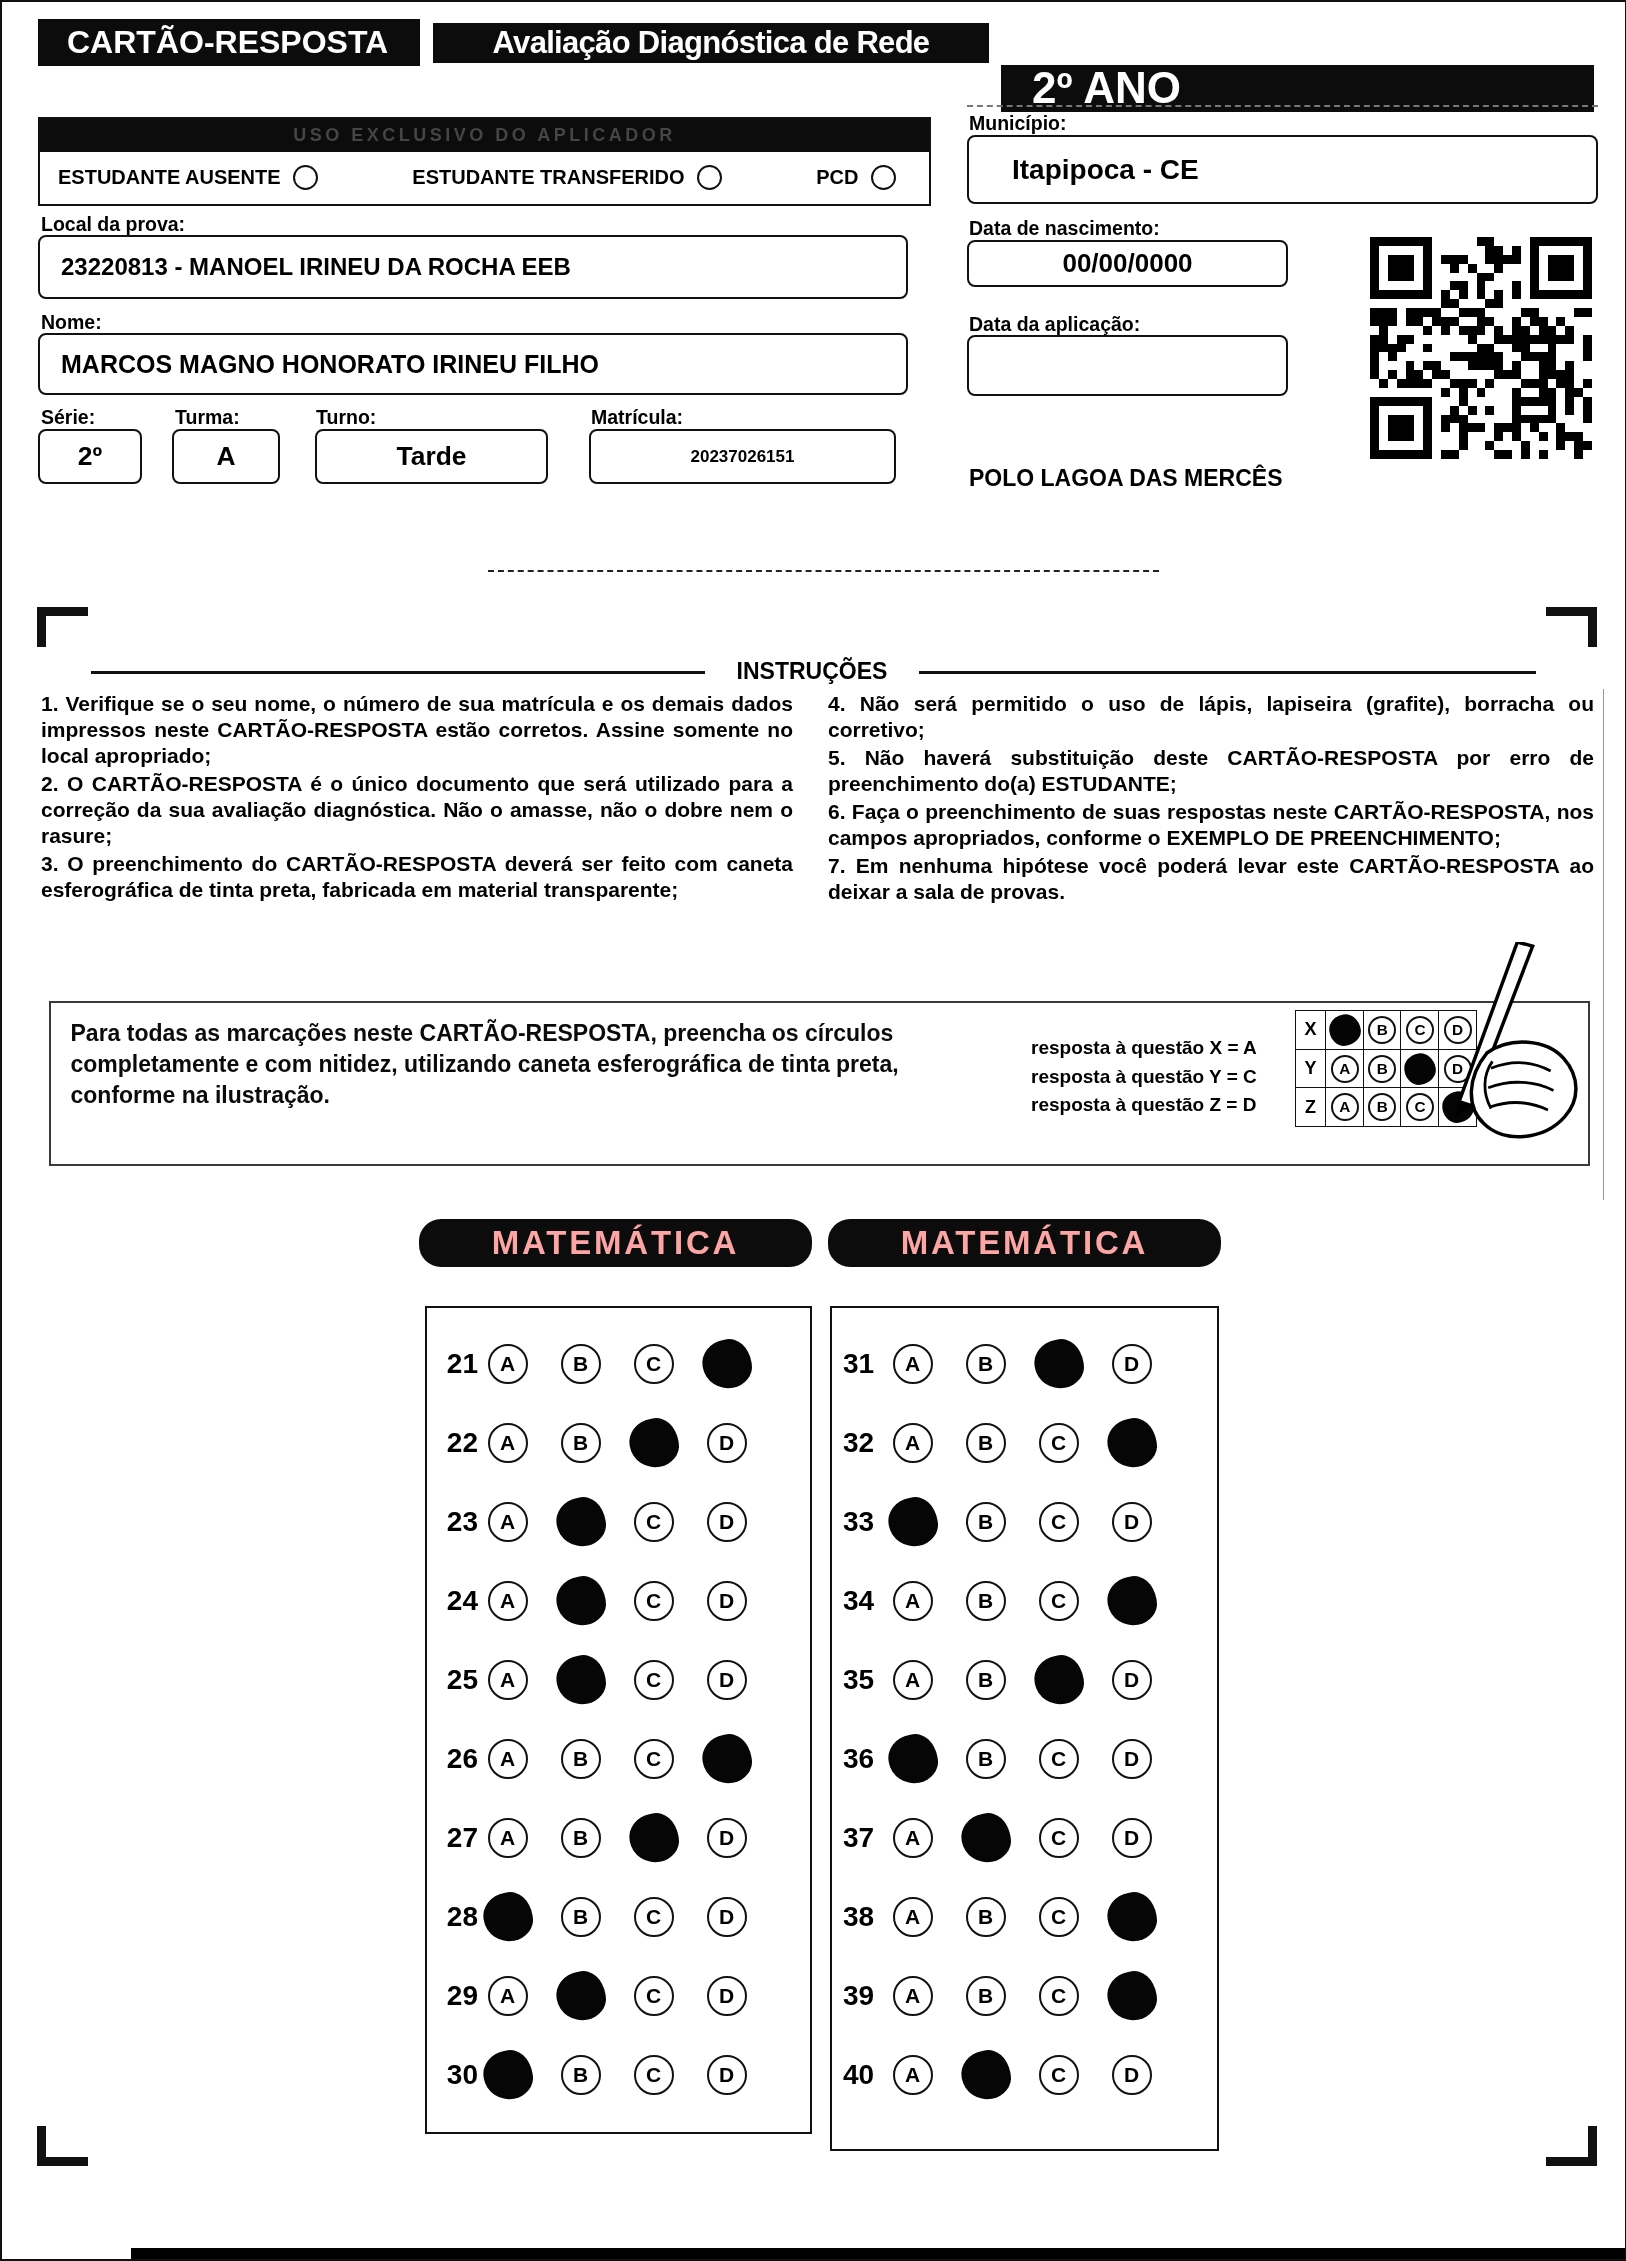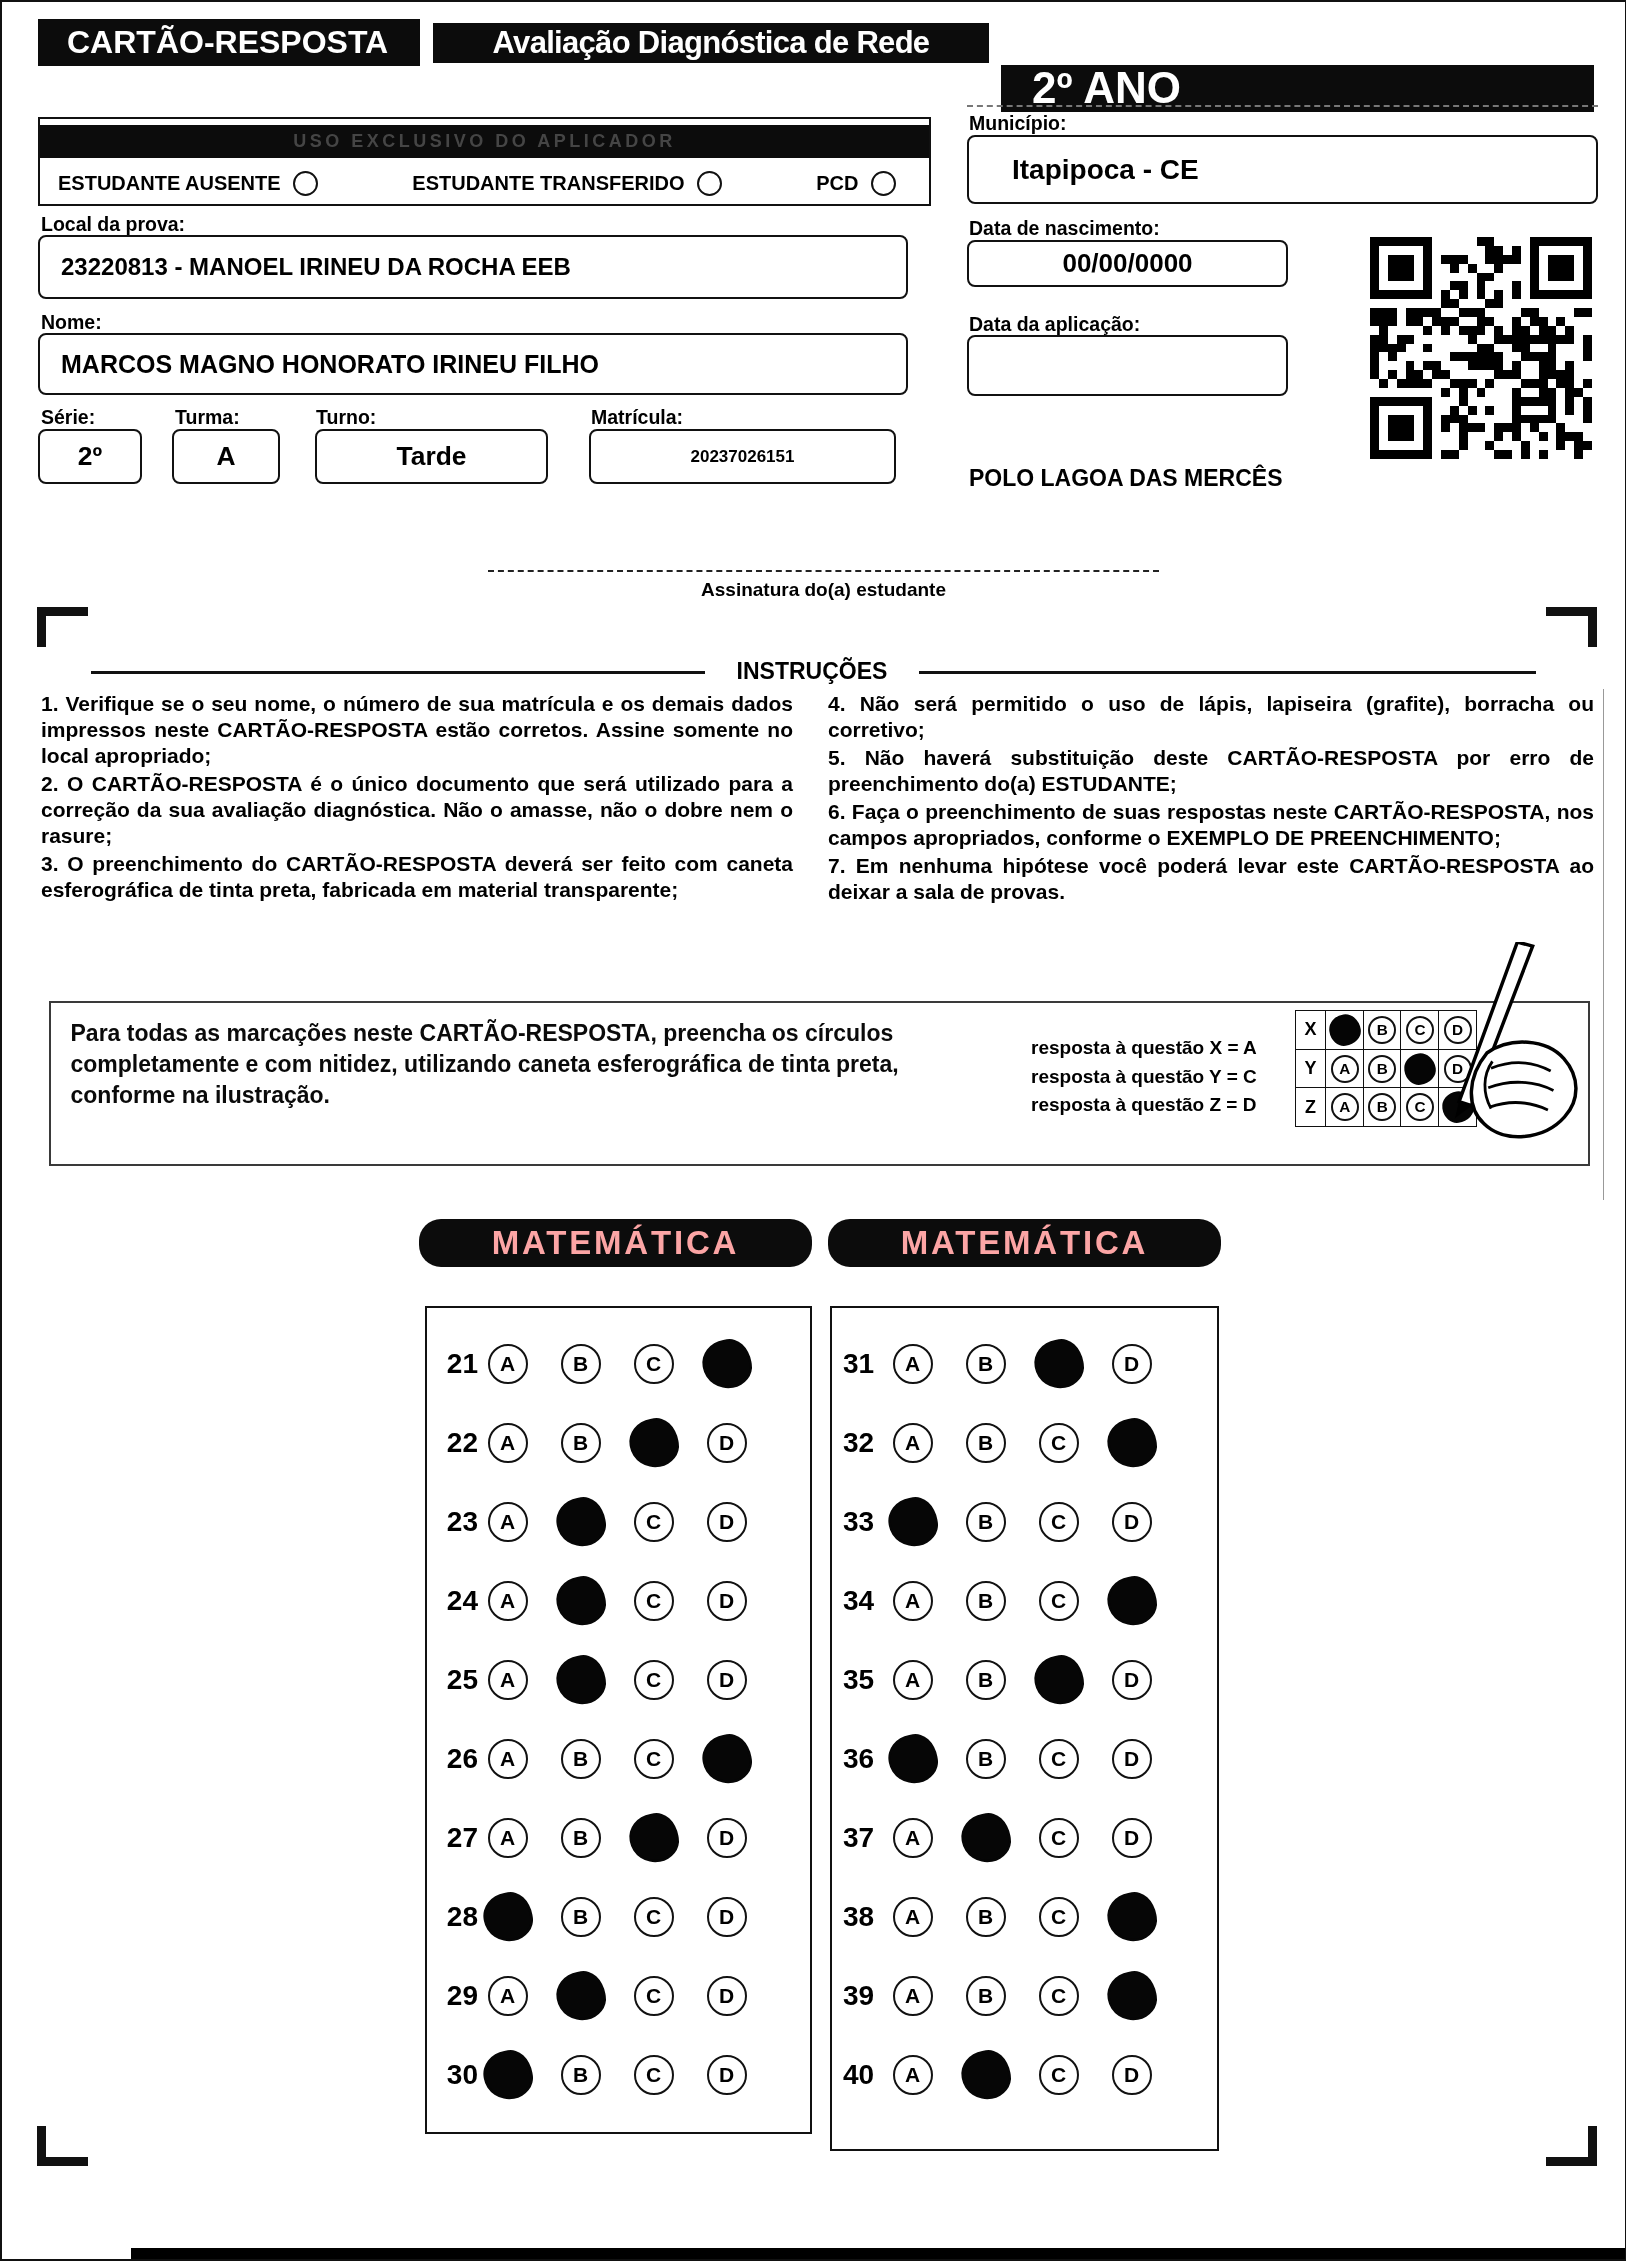--- a/index.html
+++ b/index.html
@@ -9,21 +9,21 @@
 
   
   .hbox{position:absolute;background:#0c0c0c;color:#fff;font-weight:bold;display:flex;align-items:center;}
   #h-title{left:36px;top:16.7px;width:382px;height:47px;padding-left:29px;font-size:32px;}
   #h-sub{left:431px;top:21px;width:556px;height:40px;justify-content:center;font-size:31px;letter-spacing:-0.7px;}
   #h-grade{left:999px;top:16.7px;width:593px;height:47px;padding-left:31px;font-size:44px;margin-top:46px;}
 
   
   #admin-box{position:absolute;left:36px;top:115px;width:893px;height:89px;border:2.1px solid #111;}
   .admin-bar{height:33px;background:#0c0c0c;color:#454545;font-size:18px;font-weight:bold;letter-spacing:3.5px;
-             display:flex;align-items:center;justify-content:center;margin-top:6px;}
+             display:flex;align-items:center;justify-content:center;}
   .admin-row{height:50px;display:flex;align-items:center;justify-content:space-between;padding:0 33px 0 18px;}
   .cb{display:flex;align-items:center;gap:12.5px;font-size:20px;font-weight:bold;}
   .cb-circle{width:25px;height:25px;border:2.1px solid #111;border-radius:50%;background:#fff;flex:none;}
 
   .flabel{position:absolute;font-size:19.5px;font-weight:bold;}
   .vbox{position:absolute;border:2.1px solid #111;border-radius:8px;background:#fff;display:flex;align-items:center;font-weight:bold;}
   #local-box{left:36px;top:233px;width:870px;height:64px;font-size:24px;padding-left:21px;}
   #nome-box{left:36px;top:331px;width:870px;height:62px;font-size:25px;padding-left:21px;}
   #serie-box{left:36px;top:427px;width:104px;height:55px;justify-content:center;font-size:26.4px;}
   #turma-box{left:170px;top:427px;width:108px;height:55px;justify-content:center;font-size:26.4px;}
@@ -448,21 +448,20 @@
           <rect x="9" y="24" width="1" height="1"></rect>
           <rect x="14" y="24" width="1" height="1"></rect>
           <rect x="15" y="24" width="1" height="1"></rect>
           <rect x="17" y="24" width="1" height="1"></rect>
           <rect x="19" y="24" width="1" height="1"></rect>
           <rect x="23" y="24" width="1" height="1"></rect>
         </g>
       </svg></div>
 
   <div id="sig-line"></div>
-  <div id="sig-label">Assinatura do(a) estudante</div>
 
   <div class="crop" id="crop-tl"></div>
   <div class="crop" id="crop-tr"></div>
   <div class="crop" id="crop-bl"></div>
   <div class="crop" id="crop-br"></div>
 
   <div class="inst-line" id="inst-line-left"></div>
   <div id="inst-title">INSTRUÇÕES</div>
   <div class="inst-line" id="inst-line-right"></div>
   <div class="inst-col" id="inst-left">

